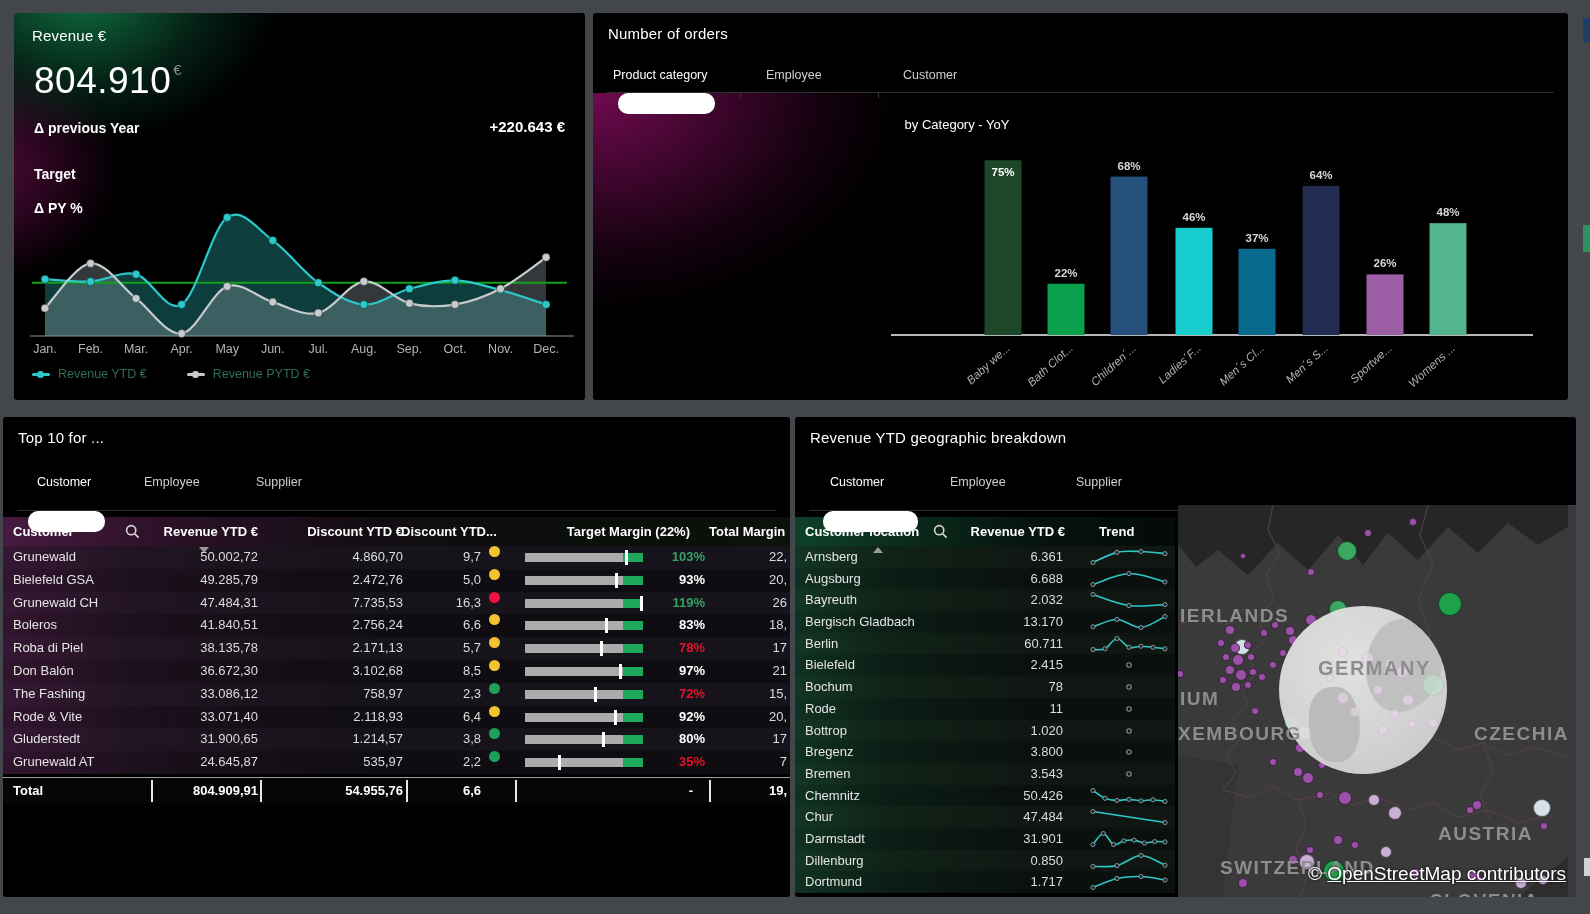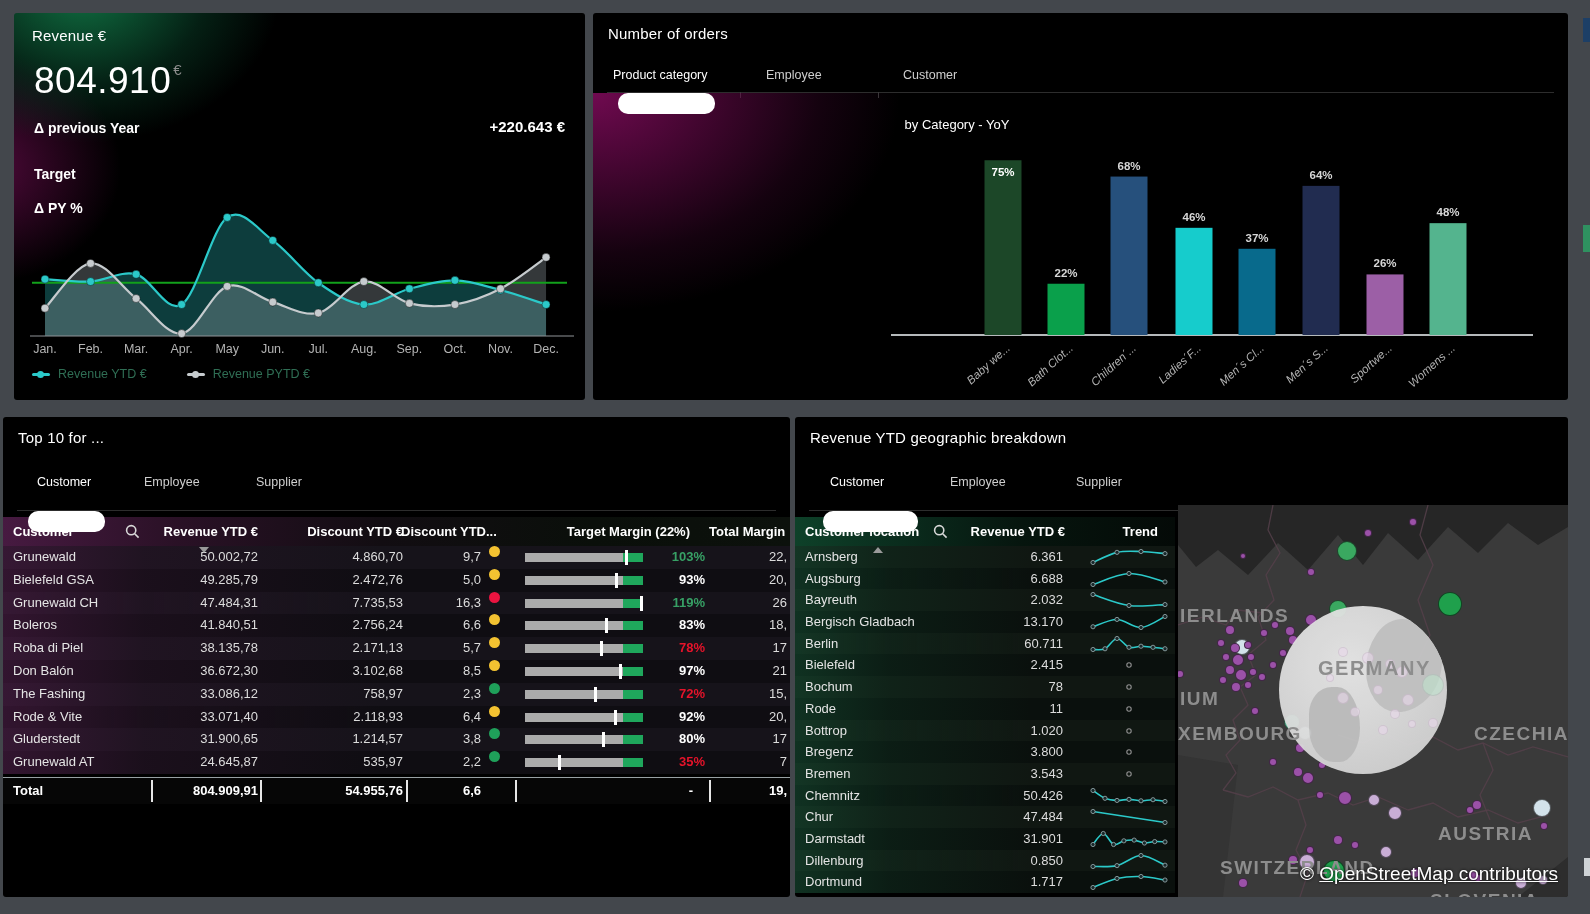--- a/index.html
+++ b/index.html
@@ -4,21 +4,21 @@
 <style>
   html,body{margin:0;padding:0;}
   body{background:#43474c;font-family:"Liberation Sans",sans-serif;}
   .stage{position:relative;width:1590px;height:914px;background:#43474c;overflow:hidden;}
   .panel{position:absolute;background:#000;border-radius:3px;overflow:hidden;}
   .p1{left:14px;top:13px;width:571px;height:387px;
       background:radial-gradient(48% 55% at 12% -6%, rgba(17,118,70,.95) 0%, rgba(10,70,44,.45) 45%, rgba(0,0,0,0) 72%),
                  radial-gradient(38% 46% at -6% 40%, rgba(150,18,110,.55) 0%, rgba(0,0,0,0) 65%),#000;}
   .p2{left:593px;top:13px;width:975px;height:387px;}
   .p3{left:3px;top:417px;width:787px;height:480px;}
-  .p4{left:795px;top:417px;width:773px;height:480px;}
+  .p4{left:795px;top:417px;width:773px;height:480px;padding-left:8px;}
 
   .ptitle{position:absolute;left:15px;top:12px;font-size:15px;color:#fff;letter-spacing:.2px;}
   .p1 .ptitle{left:18px;top:14px;}
 
   
   .kpi{position:absolute;left:20px;top:47px;color:#fff;font-size:37px;font-weight:500;letter-spacing:.5px;}
   .kpi sup{font-size:15px;color:#8e8e8e;font-weight:400;vertical-align:18px;margin-left:2px;}
   .metric{position:absolute;left:20px;right:20px;height:20px;color:#fff;}
   .metric .lab{font-size:14px;font-weight:700;}
   .metric .val{position:absolute;right:0;top:-1px;font-size:15px;font-weight:700;}
@@ -410,21 +410,21 @@
         <div class="tab" style="left: 281px;">Supplier</div>
       </div>
     <div class="tabsep"></div>
     <div class="thead">
       <span style="left:10px">Customer location</span>
       <svg class="searchicon" style="left:138px" width="15" height="15" viewBox="0 0 15 15">
           <circle cx="6.2" cy="6.2" r="4.6" fill="none" stroke="#d8d8d8" stroke-width="1.6"></circle>
           <line x1="9.7" y1="9.7" x2="13.6" y2="13.6" stroke="#d8d8d8" stroke-width="1.6"></line>
         </svg>
       <span style="left:160px;width:110px;text-align:right">Revenue YTD €</span>
-      <span style="left:293px;width:70px;text-align:right">Trend</span>
+      <span style="left:304px;width:70px;text-align:left">Trend</span>
     </div>
     <div class="sort sort-asc" style="left:78px;top:130px"></div>
     <div class="rows" id="rows-p4">
         <div class="trow-item alt">
           <span class="g-loc">Arnsberg</span>
           <span class="g-rev">6.361</span>
           <svg width="84" height="18" class="g-trend">
             <path d="M6,14.5C10,12.807692307692308,22,6.17948717948718,30,4.346153846153847C38,2.5128205128205137,46,3.2884615384615388,54,3.5C62,3.7115384615384612,74,5.262820512820513,78,5.615384615384615" fill="none" stroke="#2bc9c9" stroke-width="1.6"></path>
             <circle cx="6" cy="14.5" r="2.1" fill="#18282a" stroke="#8fa3a6" stroke-width="0.9"></circle>
             <circle cx="30" cy="4.346153846153847" r="2.1" fill="#18282a" stroke="#8fa3a6" stroke-width="0.9"></circle>

